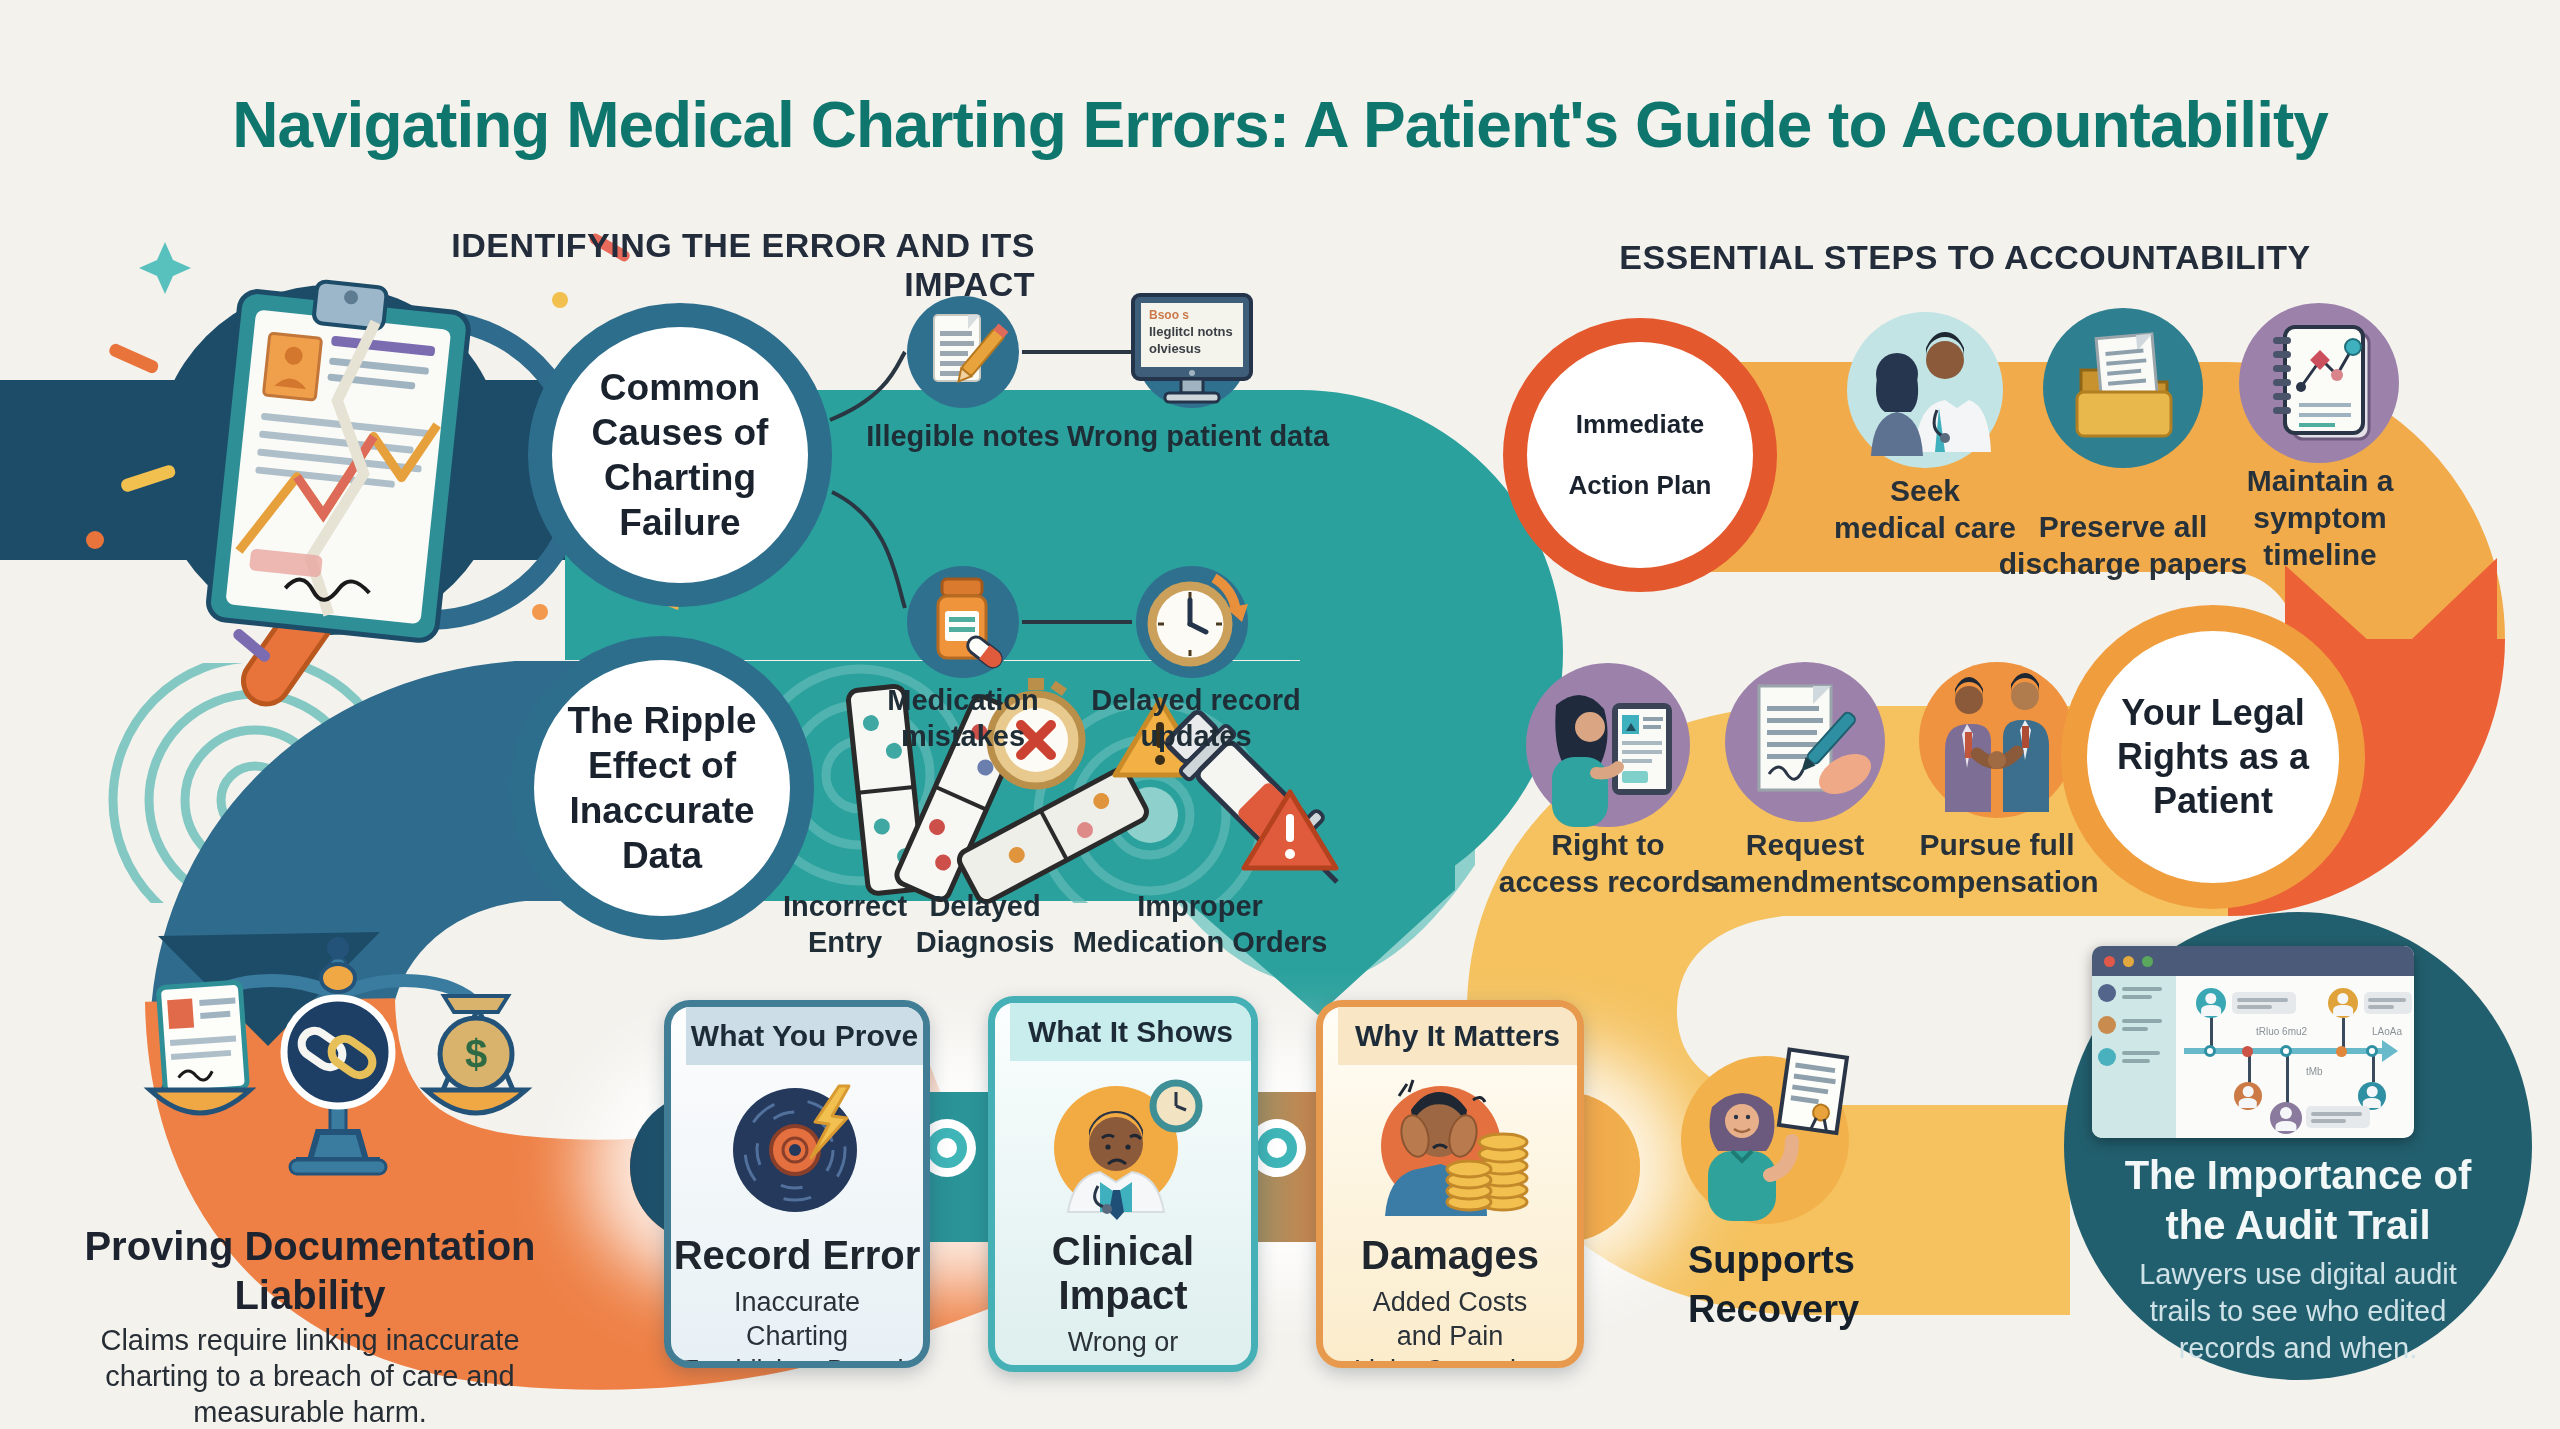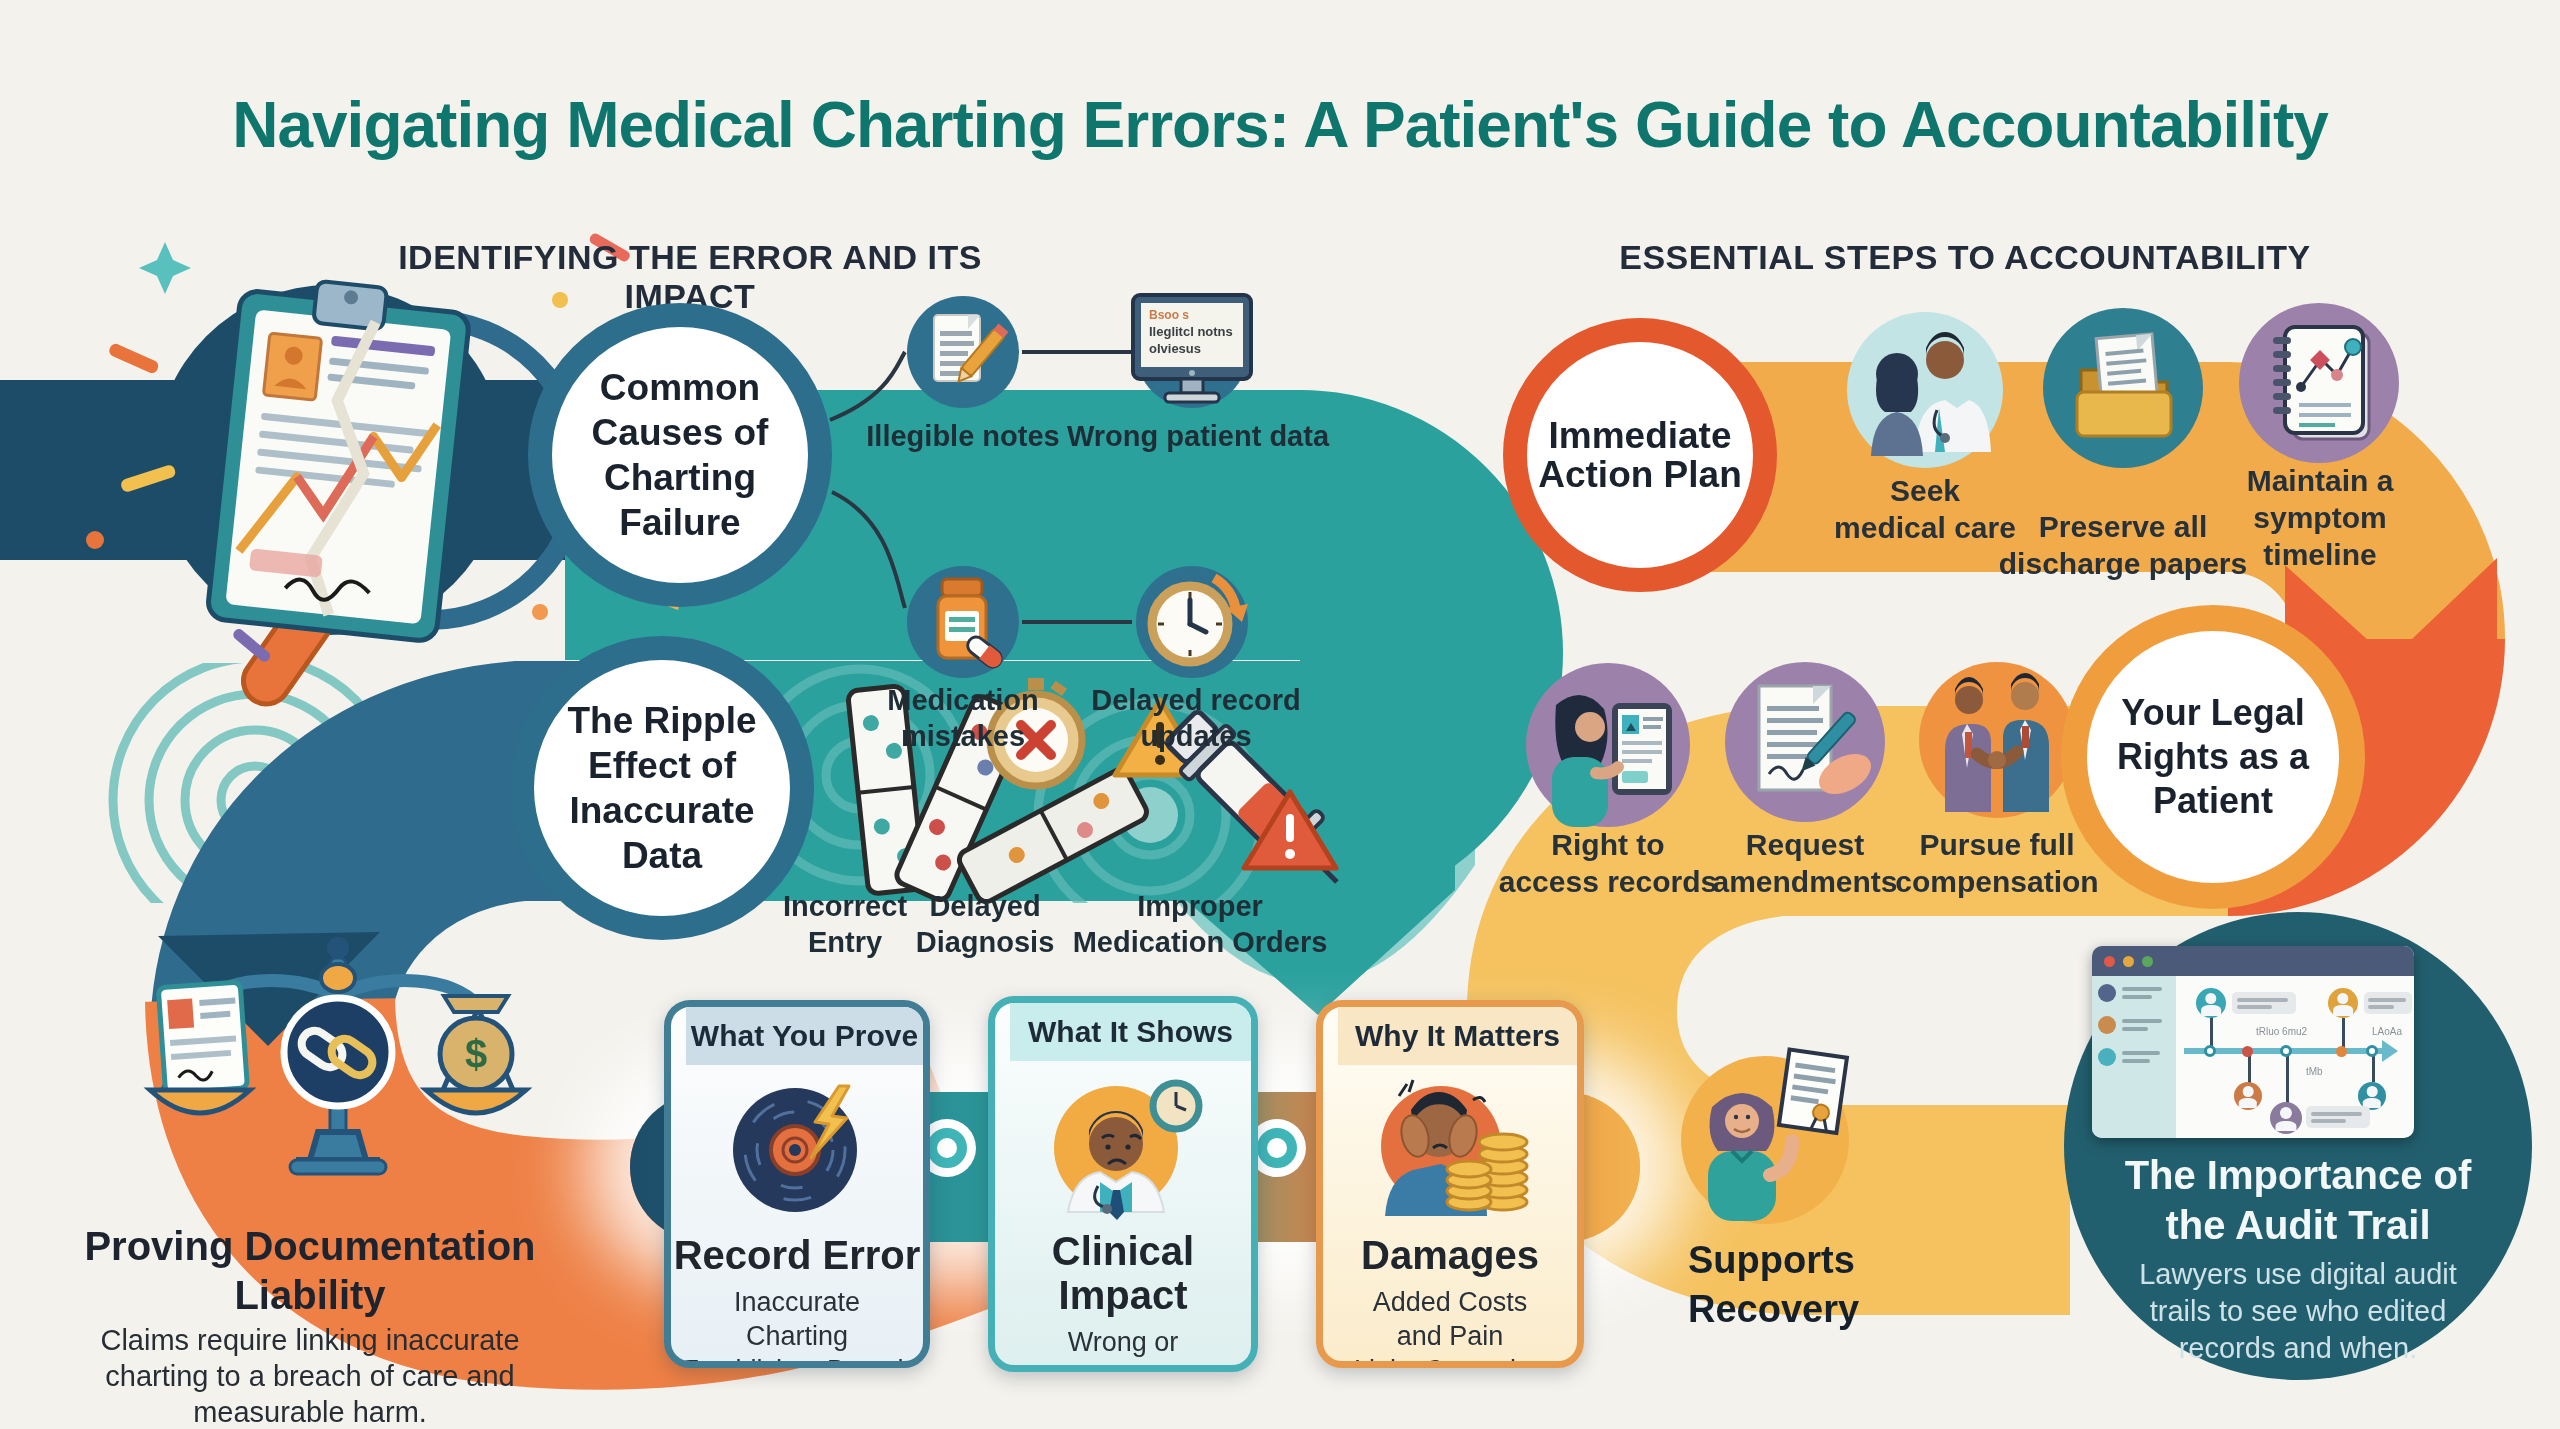--- a/index.html
+++ b/index.html
@@ -232,21 +232,21 @@
         <rect x="1208" y="854" width="74" height="12" rx="5" fill="#cfd6da" stroke="#2a3547" stroke-width="4"></rect>
         <line x1="1245" y1="866" x2="1245" y2="920" stroke="#2a3547" stroke-width="5"></line>
       </g>
       <path d="M 1290,792 L 1336,868 L 1244,868 Z" fill="#e05a3c" stroke="#b5421f" stroke-width="5" stroke-linejoin="round"></path>
       <rect x="1286" y="814" width="8" height="28" rx="4" fill="#fff"></rect>
         <circle cx="1290" cy="854" r="5" fill="#fff"></circle>
     </g>
   </svg>
 
   <div class="abs page-title">Navigating Medical Charting Errors: A Patient's Guide to Accountability</div>
-  <div class="abs sec-header ctr" style="left:345px;top:238px;width:690px;">IDENTIFYING THE ERROR AND ITS IMPACT</div>
+  <div class="abs sec-header ctr" style="left:345px;top:226px;width:690px;text-align:right;">IDENTIFYING THE ERROR AND ITS IMPACT</div>
   <div class="abs sec-header ctr" style="left:1615px;top:238px;width:700px;">ESSENTIAL STEPS TO ACCOUNTABILITY</div>
 
   <div class="abs ring-circle" style="left:528px;top:303px;width:304px;height:304px;border:24px solid #2e6e8d;">
     <div class="t pre">Common
 Causes of
 Charting
 Failure</div>
   </div>
 
   <div class="abs icon-circle" style="left:907px;top:296px;width:112px;height:112px;background:#30708f;">
@@ -416,21 +416,21 @@
         </g>
       </svg>
     </div>
     <div class="ttl">Damages</div>
     <div class="dsc pre">Added Costs
 and Pain
 Links Causation</div>
   </div>
 
   <div class="abs ring-circle" style="left:1503px;top:318px;width:274px;height:274px;border:24px solid #e4582e;">
-    <div class="t pre" style="font-size:37px;line-height:39px;">Immediate
+    <div class="t pre" style="font-size:26px;line-height:61px;">Immediate
 Action Plan</div>
   </div>
 
   <div class="abs icon-circle" style="left:1847px;top:312px;width:156px;height:156px;background:#c2e4e5;">
     <svg width="156" height="156" viewBox="0 0 156 156">
       <circle cx="98" cy="48" r="19" fill="#8a5a3b"></circle>
       <path d="M 79,44 a 19,19 0 0 1 38,0 l 0,-8 q -7,-16 -19,-16 q -12,0 -19,16 z" fill="#1f2733"></path>
       <path d="M 68,140 q 2,-48 30,-52 l 12,8 12,-8 q 20,6 22,52 z" fill="#f3f5f6"></path>
       <path d="M 92,96 l 6,44 h -10 z" fill="#3fb0bd"></path>
       <path d="M 90,98 q -8,20 6,26" stroke="#2a3547" stroke-width="3" fill="none"></path>

